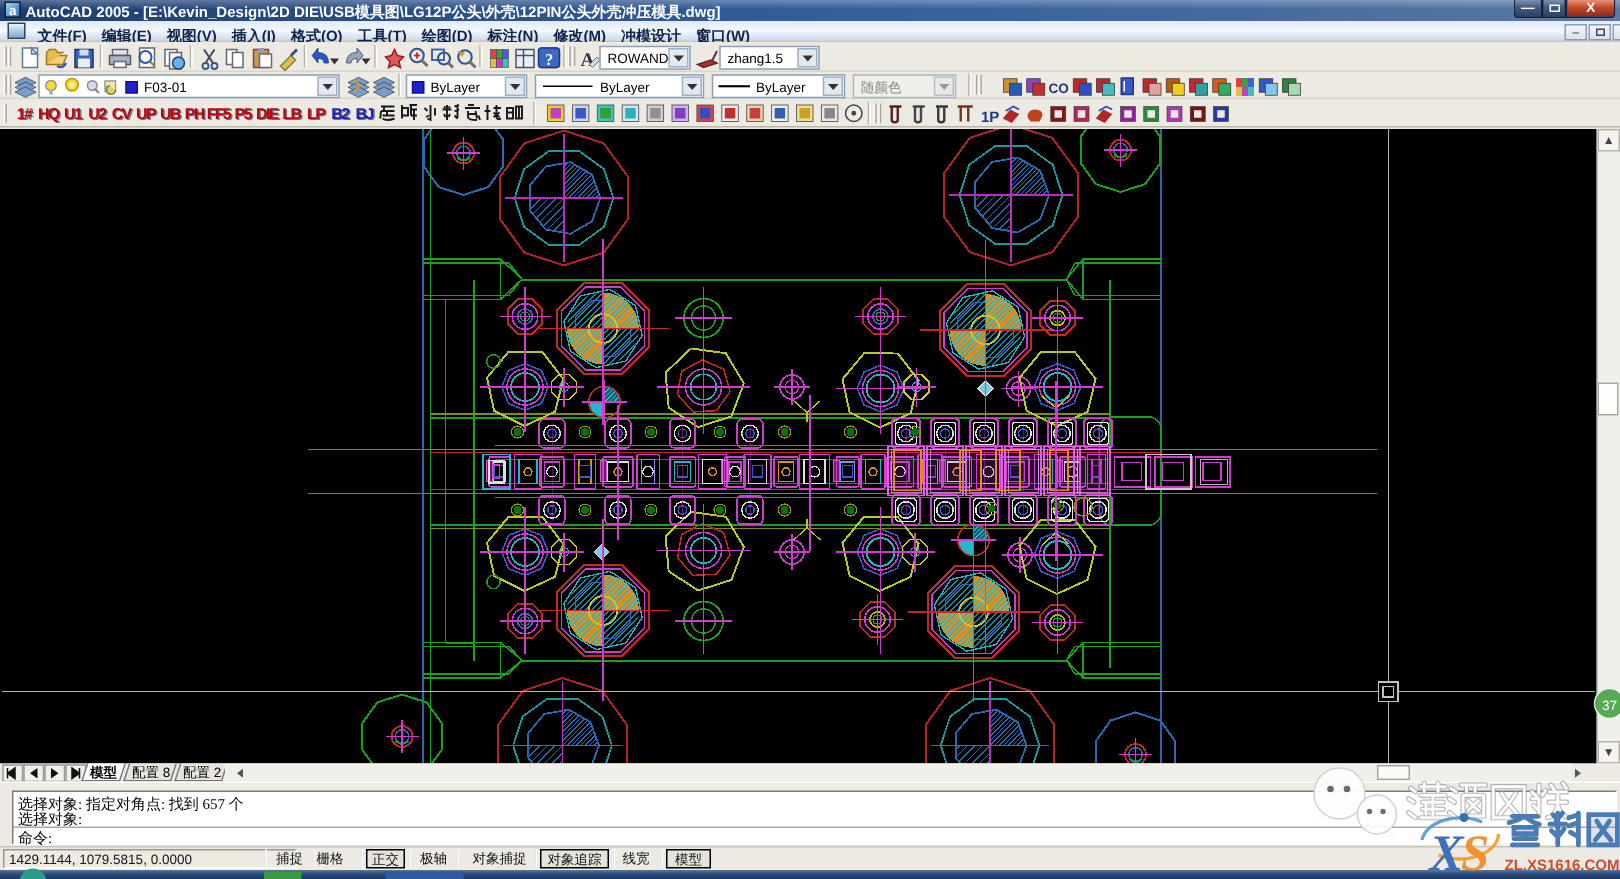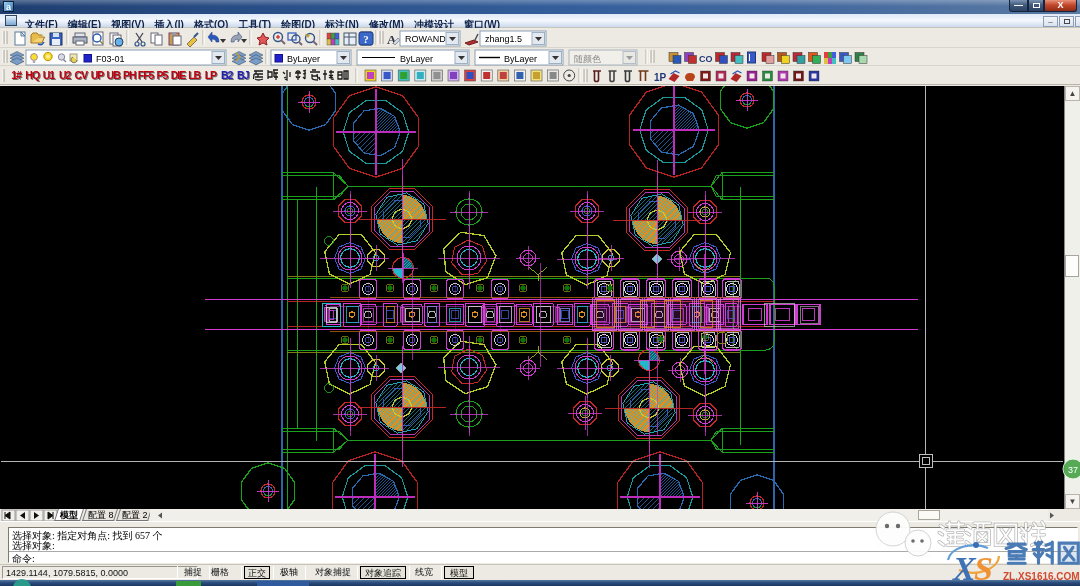--- a/index.html
+++ b/index.html
@@ -39,20 +39,21 @@
 #coords{position:absolute;left:2px;top:566px;width:196px;height:13px;border:1px solid #9b968b;border-bottom-color:#fff;border-right-color:#fff;font-size:9px;line-height:12px;padding-left:3px;color:#111}
 .sbtn{position:absolute;top:566px;height:13px;font-size:9px;line-height:12px;color:#111;padding:0 3px}
 .sbtn.on{border:1px solid #000000;background:#e6e3da}
 .ssep{position:absolute;top:566px;width:1px;height:13px;background:#b9b4a8;border-right:1px solid #fff}
 
 #taskbar{left:0;top:580px;width:1080px;height:6px;background:linear-gradient(180deg,#56799f 0%,#2a4c7e 45%,#1a3560 100%)}
 </style></head>
 <body>
 <div class="abs" id="title">
   <div id="aicon">a</div>
+  <div class="ttxt">AutoCAD 2005 - [E:\Kevin_Design\2D DIE\USB模具图\LG12P公头\外壳\12PIN公头外壳冲压模具.dwg]</div>
   <div class="wbtn" id="bmin">—</div>
   <div class="wbtn" id="bmax">
       <div style="margin:3px auto 0;width:7px;height:5px;border:1px solid #fff"></div>
     </div>
   <div class="wbtn" id="bclo">X</div>
 </div>
 <div class="abs" id="menubar">
   <div style="position:absolute;left:20px;top:0;white-space:nowrap">
   <span class="mi">文件(F)</span><span class="mi">编辑(E)</span><span class="mi">视图(V)</span><span class="mi">插入(I)</span><span class="mi">格式(O)</span><span class="mi">工具(T)</span><span class="mi">绘图(D)</span><span class="mi">标注(N)</span><span class="mi">修改(M)</span><span class="mi">冲模设计</span><span class="mi">窗口(W)</span>
   </div>

